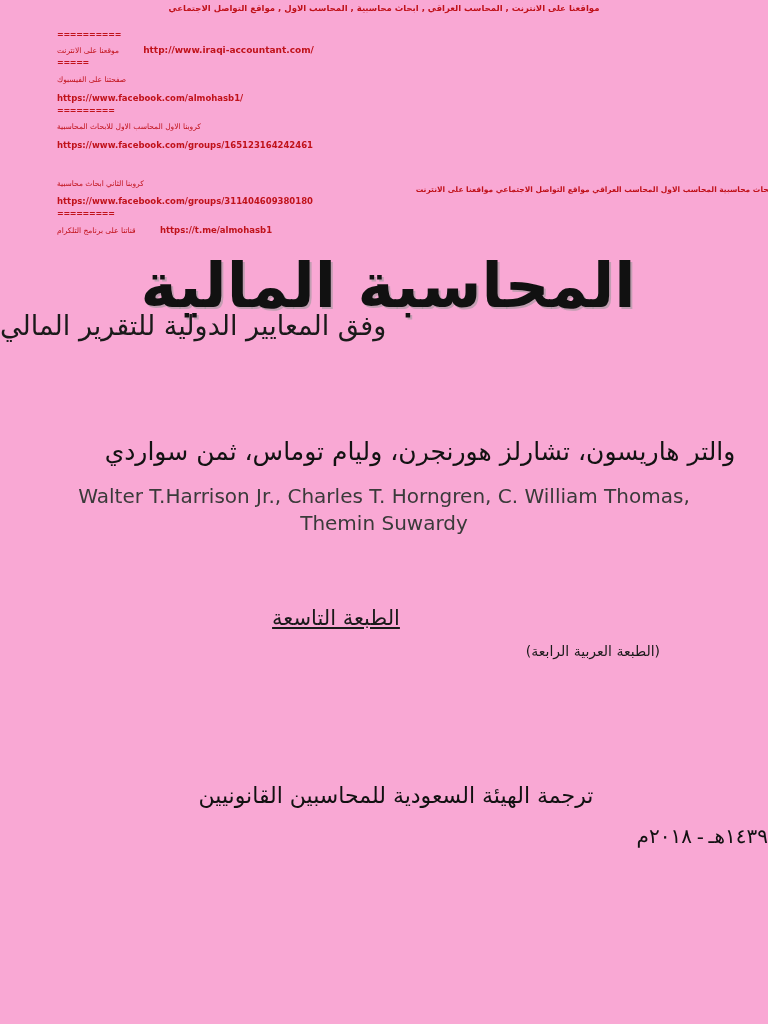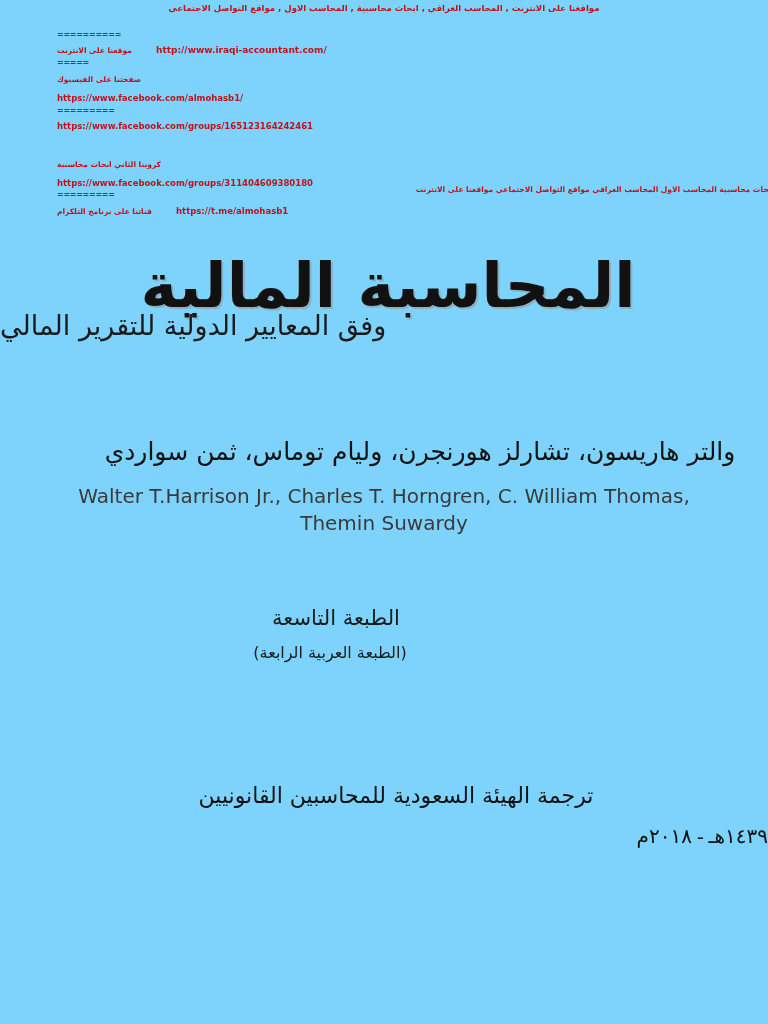--- a/index.html
+++ b/index.html
@@ -12,21 +12,21 @@
     height: 1024px;
     position: relative;
     font-family: "DejaVu Sans", "Liberation Sans", sans-serif;
     color: #000000;
     overflow: hidden;
   }
 
   .page {
     position: absolute;
     inset: 0;
-    background: #7dd3fc;
+    background: #f9a8d4;
   }
 
   
   .promo {
     position: absolute;
     top: 0;
     left: 0;
     width: 768px;
     color: #c0121a;
     font-family: "DejaVu Sans", "Liberation Sans", sans-serif;
@@ -61,21 +61,21 @@
 
   .eq {
     font-size: 8px;
     font-weight: bold;
     letter-spacing: -0.3px;
     display: block;
   }
 
   .ar-small {
     font-size: 7.5px;
-    font-weight: bold;
+    font-weight: normal;
     direction: rtl;
     unicode-bidi: embed;
   }
 
   .url {
     font-size: 8.5px;
     font-weight: bold;
   }
 
   .url-lg {
@@ -153,29 +153,30 @@
   
   .edition {
     position: absolute;
     top: 606px;
     left: 0;
     width: 672px;
     text-align: center;
     font-size: 21px;
     color: #1a1a1a;
     direction: rtl;
+    text-decoration: underline;
   }
 
   .edition-sub {
     position: absolute;
     top: 643px;
     left: 0;
     width: 660px;
-    text-align: center;
-    font-size: 16px;
+    text-align: right;
+    font-size: 14px;
     color: #1a1a1a;
     direction: rtl;
   }
 
   
   .translator {
     position: absolute;
     top: 783px;
     left: 0;
     width: 768px;
@@ -223,20 +224,23 @@
       </div>
       <div class="row">
         <span class="ar-small">صفحتنا على الفيسبوك</span>
       </div>
       <div class="row">
         <span class="url">https://www.facebook.com/almohasb1/</span>
       </div>
 
       <div class="row">
         <span class="eq">=========</span>
+      </div>
+      <div class="row">
+        <span class="ar-small">كروبنا الاول   المحاسب الاول للابحاث المحاسبية</span>
       </div>
       <div class="row">
         <span class="url">https://www.facebook.com/groups/165123164242461</span>
       </div>
 
       <div class="row">&nbsp;</div>
 
       <div class="row">
         <span class="ar-small">كروبنا الثاني ابحاث محاسبية</span>
       </div>

